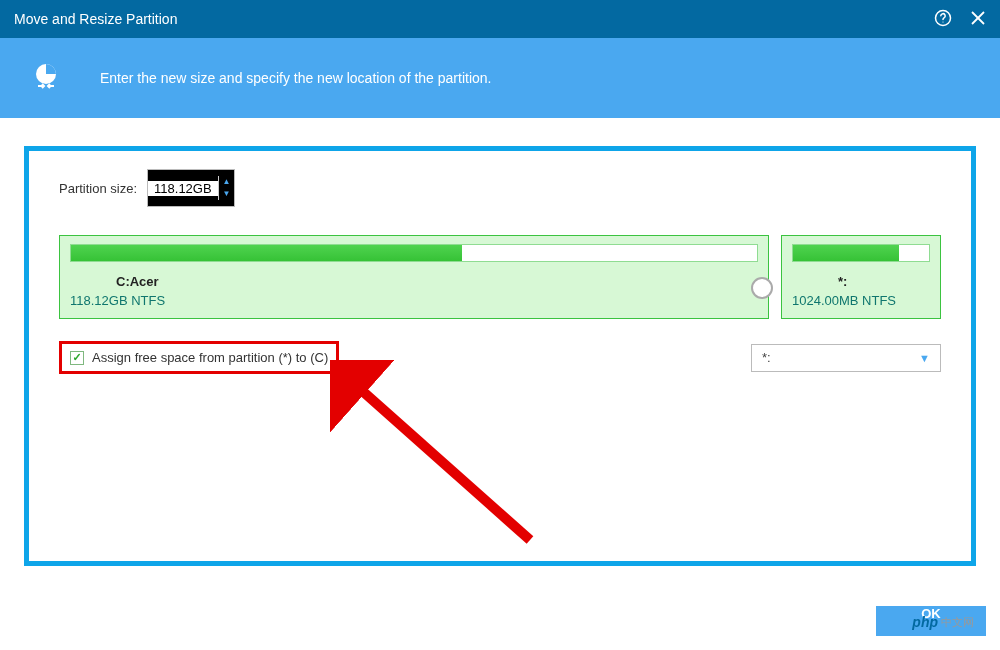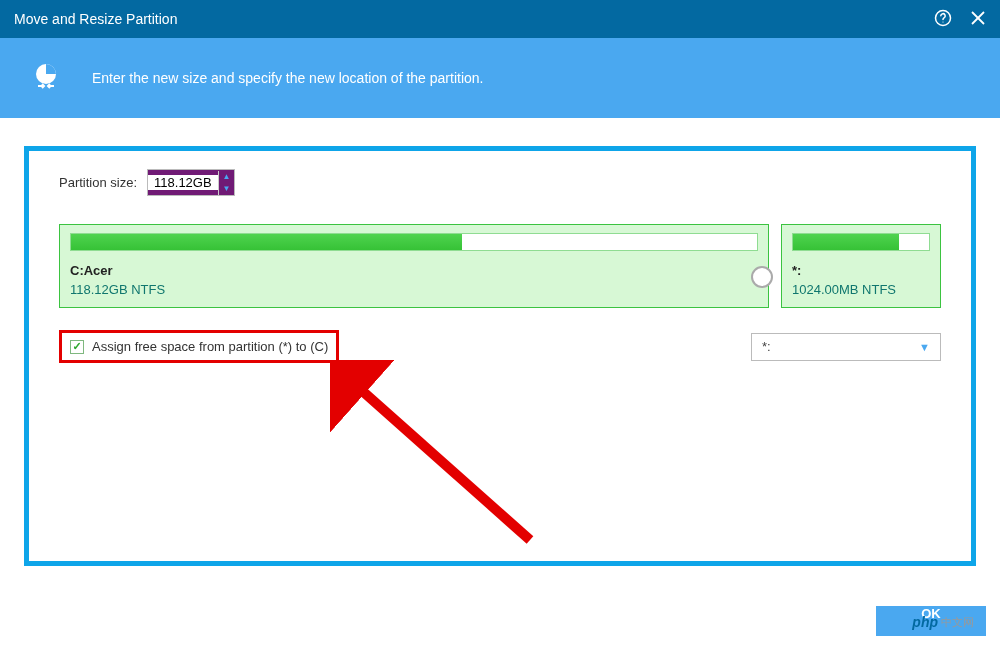--- a/index.html
+++ b/index.html
@@ -25,21 +25,21 @@
     .titlebar-title { flex: 1; }
     .titlebar-icons { display: flex; gap: 18px; align-items: center; }
     .titlebar-icons svg { cursor: pointer; }
     .header {
       background: #4aa8f0;
       color: #fff;
       height: 80px;
       display: flex;
       align-items: center;
       padding: 0 28px;
-      gap: 28px;
+      gap: 36px;
     }
     .header-icon svg { display: block; }
     .header-text { font-size: 14px; }
     .content {
       padding: 28px 24px 24px 24px;
       background: #fff;
     }
     .panel {
       border: 5px solid #0ea5e9;
       padding: 18px 30px 40px 30px;
@@ -50,22 +50,22 @@
       display: flex;
       align-items: center;
       gap: 10px;
       margin-bottom: 28px;
     }
     .sizerow label { color: #333; }
     .sizeinput {
       display: flex;
       align-items: center;
       border: 1px solid #bbb;
-      height: 27px;
-      background: #701a75;
+      height: 38px;
+      background: #000000;
       justify-content: center;
     }
     .sizeinput input {
       border: none;
       outline: none;
       width: 70px;
       padding: 0 6px;
       font-size: 13px;
       text-align: left;
     }
@@ -105,21 +105,21 @@
       background: #fff;
       border: 1px solid #8fdc92;
       margin-bottom: 12px;
       position: relative;
       overflow: hidden;
     }
     .part-bar-fill {
       background: linear-gradient(#4fd34f, #36c236);
       height: 100%;
     }
-    .part-name { font-weight: bold; color: #222; margin-bottom: 4px; }
+    .part-name { font-weight: bold; color: #222; margin-bottom: 4px; margin-left: 46px; }
     .part-detail { color: #0f766e; }
     .handle {
       position: absolute;
       width: 22px;
       height: 22px;
       border: 2px solid #aaa;
       border-radius: 50%;
       background: #fff;
       top: 42px;
       right: 168px;

